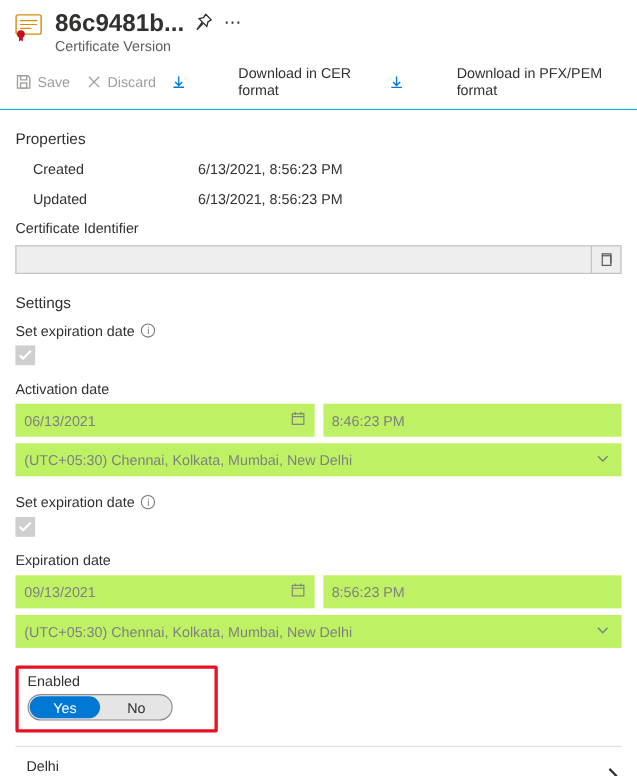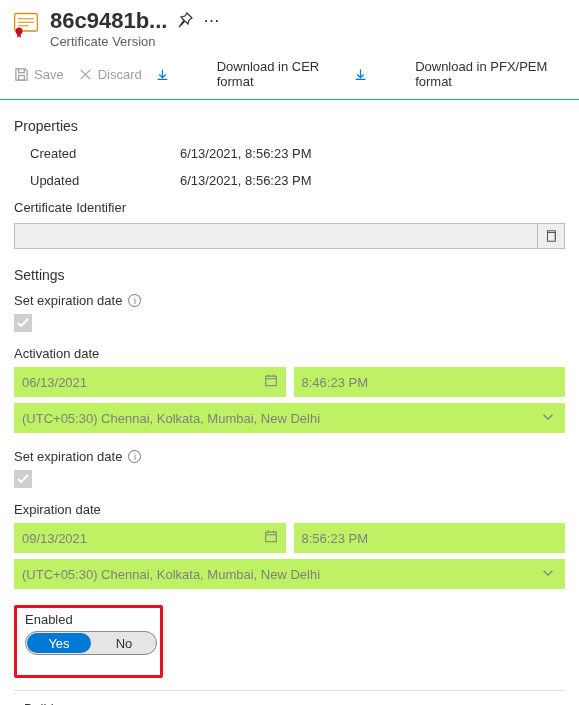--- a/index.html
+++ b/index.html
@@ -107,22 +107,22 @@
     transform: translateY(-50%);
   }
   .cal-icon svg { width: 14px; height: 14px; stroke:#808080; fill:none; }
   .tz-row { position: relative; margin: 6px 0 16px 0; }
   .tz { width: 100%; }
   .chev { position: absolute; right: 10px; top: 50%; transform: translateY(-50%);}
   .chev svg { width: 14px; height: 14px; stroke:#808080; fill:none; }
 
   .enabled-box {
     border: 3px solid #e81123;
-    padding: 4px 8px 20px 8px;
-    width: 149px;
+    padding: 4px 8px 8px 8px;
+    width: 184px;
     border-radius: 2px;
     margin: 4px 0 12px 0;
   }
   .enabled-label { font-size: 13px; margin-bottom: 4px; }
   .toggle {
     display: flex;
     border: 1px solid #8a8886;
     border-radius: 14px;
     overflow: hidden;
     height: 24px;

